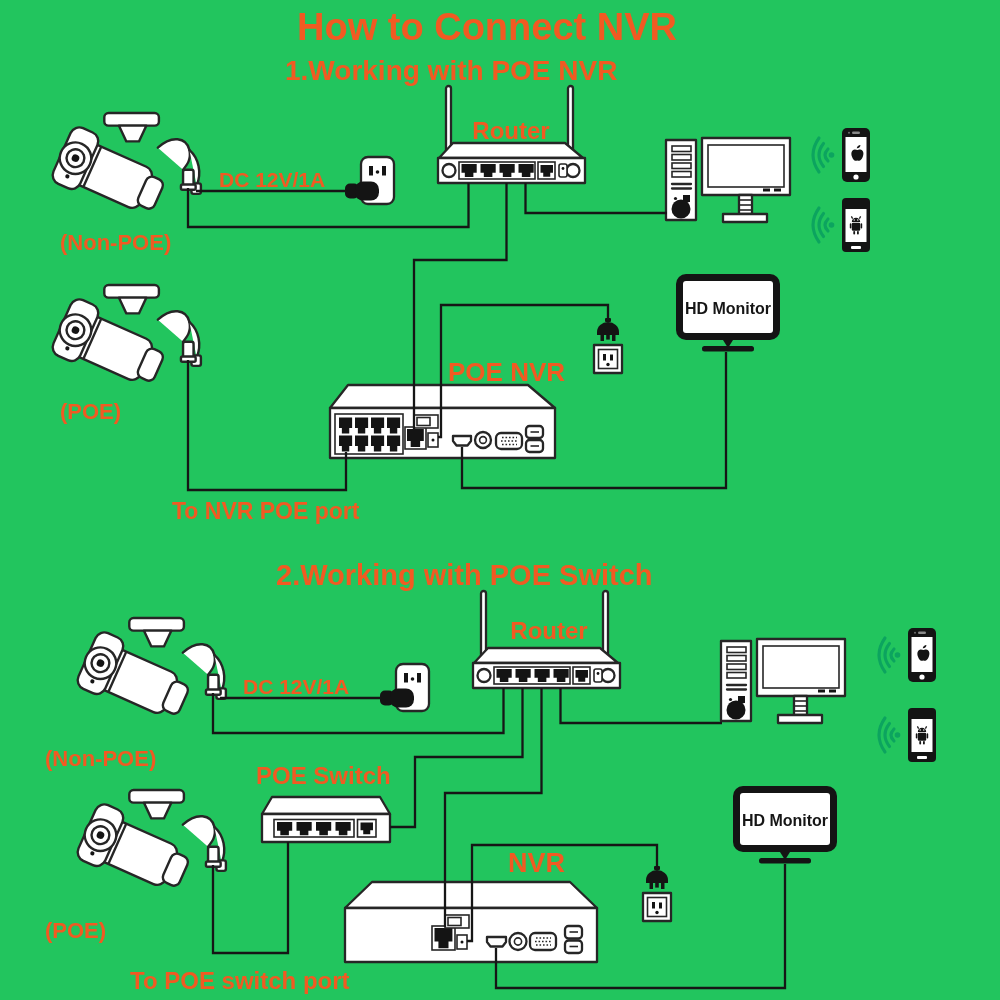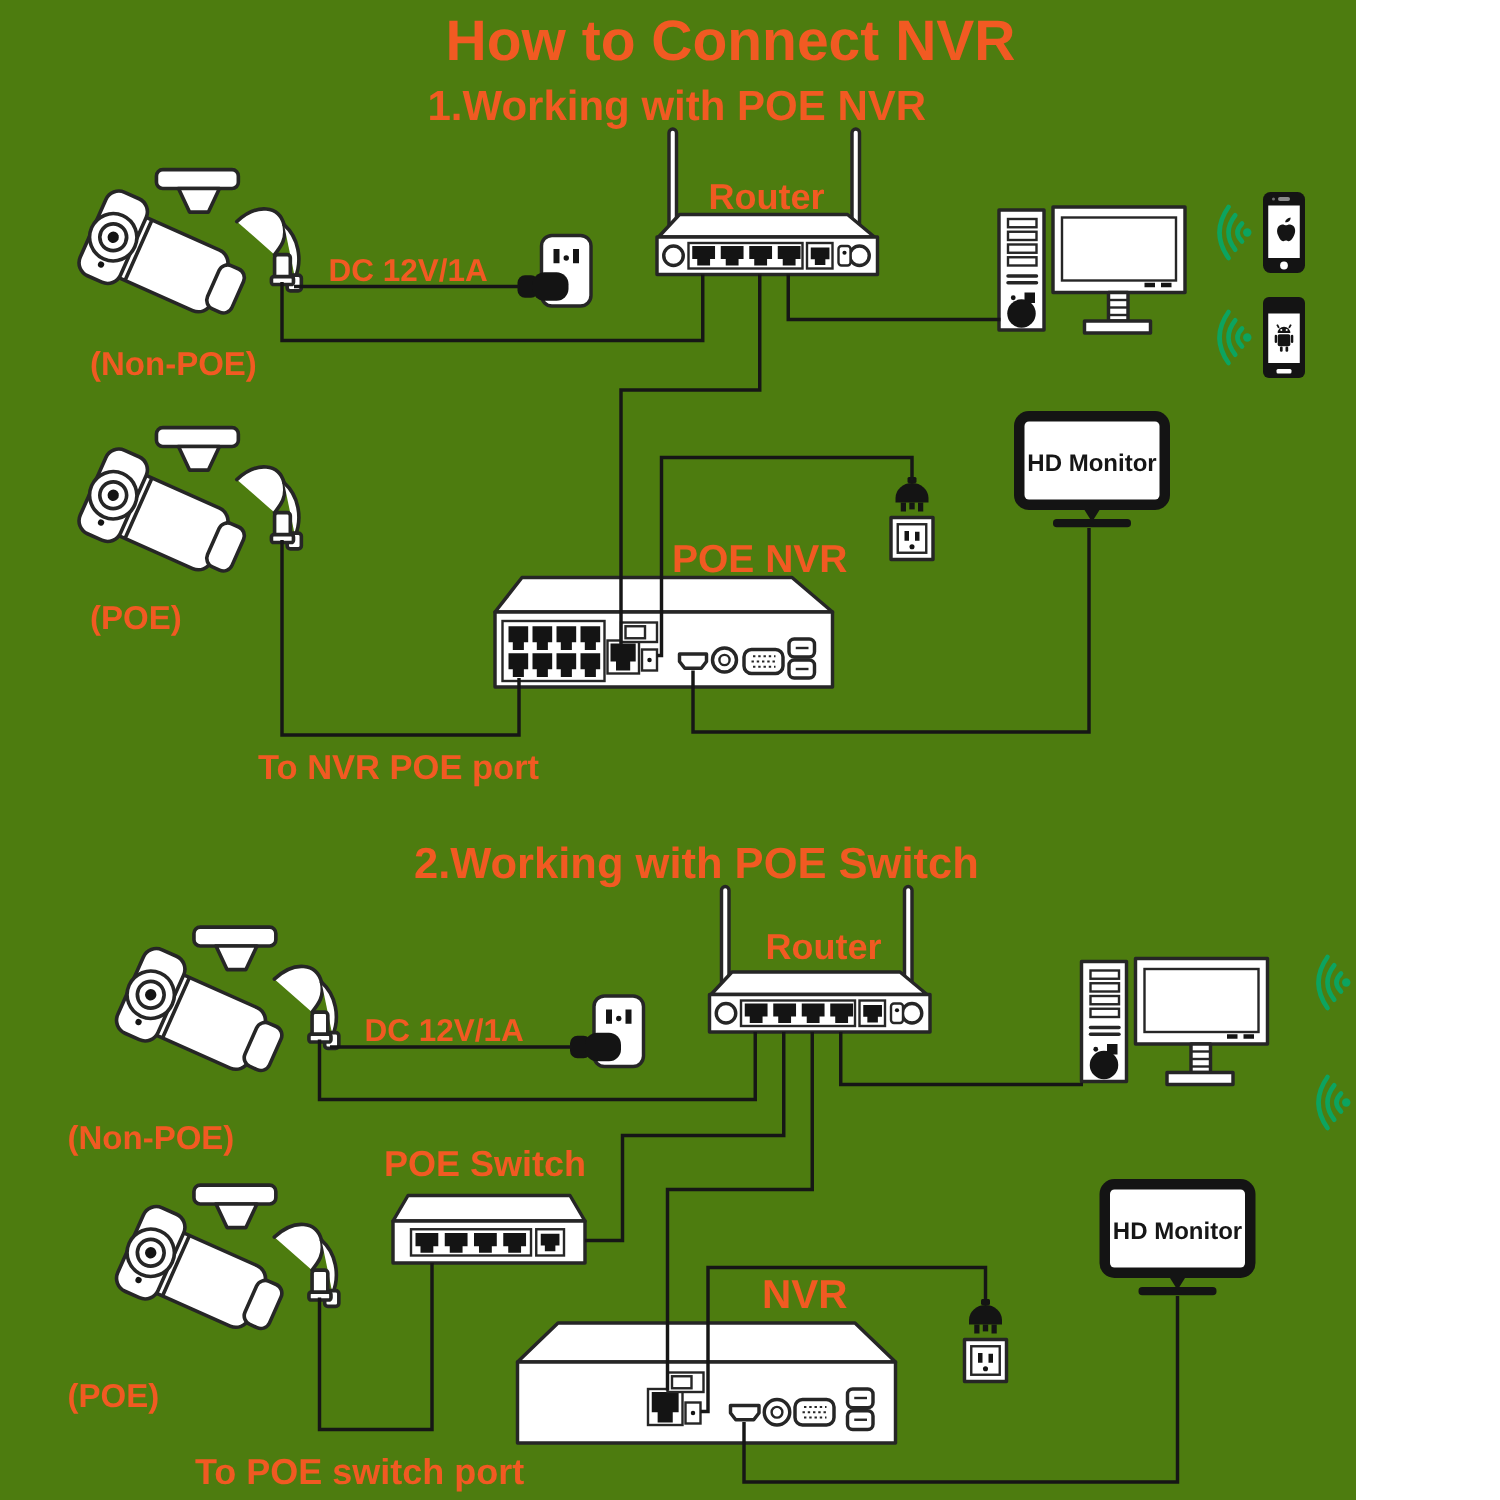--- a/index.html
+++ b/index.html
@@ -1,16 +1,16 @@
 <!DOCTYPE html>
 <html style="--accent: #F15A22; --wifi: #0CA45F;"><head>
 <meta charset="utf-8">
 <style>
   html,body{margin:0;padding:0;background:#ffffff;}
-  .stage{position:relative;width:904px;height:1000px;background:#4d7c0f;overflow:hidden;}
+  .stage{position:relative;width:1000px;height:1000px;background:#22c55e;overflow:hidden;}
   svg{position:absolute;left:0;top:0;}
   text{font-family:"Liberation Sans","DejaVu Sans",sans-serif;font-weight:bold;}
   .accent{fill:var(--accent,#F15A22);}
   .ink{fill:#161616;}
   .outline{fill:#ffffff;stroke:#262626;stroke-width:2.3;stroke-linejoin:round;stroke-linecap:round;}
   .thin{fill:#ffffff;stroke:#262626;stroke-width:1.6;}
   .cable{fill:none;stroke:#161616;stroke-width:2.3;stroke-linejoin:miter;}
   .dark{fill:#141414;stroke:none;}
   .wifi{stroke:var(--wifi,#0CA45F);fill:none;stroke-width:3.1;stroke-linecap:round;}
   .wifidot{fill:var(--wifi,#0CA45F);}

